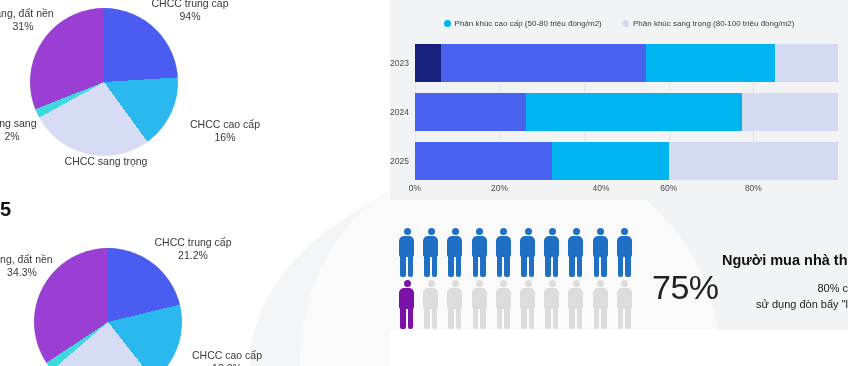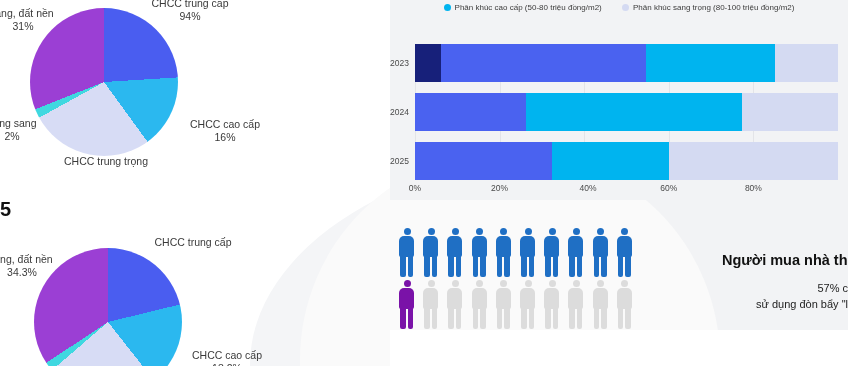--- a/index.html
+++ b/index.html
@@ -17,21 +17,21 @@
   .swoop-grey{position:absolute;background:#f4f5f7;border-radius:50%;}
 
   
   .pie{position:absolute;border-radius:50%;}
   .pie-label{position:absolute;font-size:10.5px;line-height:13px;text-align:center;color:#3a3a3a;white-space:nowrap;}
   .pie-label b{font-weight:400;display:block;}
 
   
   #barchart{position:absolute;left:390px;top:0px;width:458px;height:200px;background:#f2f3f5;}
   .legend-row{position:absolute;width:100%;text-align:center;font-size:8px;color:#3c3c3c;}
-  .legend-item{display:inline-block;margin:0 9px;white-space:nowrap;vertical-align:middle;}
+  .legend-item{display:inline-block;margin:16px 9px;white-space:nowrap;vertical-align:middle;}
   .legend-dot{display:inline-block;width:7px;height:7px;border-radius:50%;margin-right:4px;vertical-align:-1px;}
   .plot{position:absolute;left:25px;top:44px;width:423px;height:136px;}
   .gridline{position:absolute;top:0;bottom:14px;width:1px;background:#e3e4e8;}
   .yTick{position:absolute;font-size:8.5px;color:#4a4a4a;text-align:right;width:28px;}
   .xTick{position:absolute;font-size:8.5px;color:#4a4a4a;text-align:center;width:34px;}
   .barrow{position:absolute;height:38px;}
   .seg{position:absolute;top:0;height:100%;}
 
   
   #picto{position:absolute;left:398px;top:228px;}
@@ -73,21 +73,21 @@
     <b>CHCC trung cấp</b>
     <b>94%</b>
   </div>
 
   <div class="pie-label" style="left:170px;top:118px;width:110px;">
     <b>CHCC cao cấp</b>
     <b>16%</b>
   </div>
 
   <div class="pie-label" style="left:46px;top:155px;width:120px;">
-    <b>CHCC trung trọng</b>
+    <b>CHCC sang trọng</b>
   </div>
 
   <div class="pie-label" style="left:-28px;top:117px;width:80px;">
     <b>hạng sang</b>
     <b>2%</b>
   </div>
 
   <div class="pie-label" style="left:-22px;top:7px;width:90px;">
     <b>tầng, đất nền</b>
     <b>31%</b>
@@ -98,20 +98,21 @@
   <div class="pie" style="left:34px;top:248px;width:148px;height:148px;
        background:conic-gradient(
          #4a5df0 0deg 76.3deg,
          #2bb8ef 76.3deg 141.8deg,
          #d7dcf5 141.8deg 229.3deg,
          #3fd8e0 229.3deg 236.5deg,
          #9b3fd4 236.5deg 360deg);"></div>
 
   <div class="pie-label" style="left:128px;top:236px;width:130px;">
     <b>CHCC trung cấp</b>
+    <b>21.2%</b>
   </div>
 
   <div class="pie-label" style="left:172px;top:349px;width:110px;">
     <b>CHCC cao cấp</b>
     <b>18.2%</b>
   </div>
 
   <div class="pie-label" style="left:-24px;top:253px;width:92px;">
     <b>tầng, đất nền</b>
     <b>34.3%</b>
@@ -155,21 +156,21 @@
         <div class="seg" style="left:253.9px;width:169.1px;background:#d4daf2;"></div>
       </div>
     </div>
 
     <div class="yTick" style="left:-9px;top:58px;">2023</div>
     <div class="yTick" style="left:-9px;top:107px;">2024</div>
     <div class="yTick" style="left:-9px;top:156px;">2025</div>
 
     <div class="xTick" style="left:8px;top:183px;">0%</div>
     <div class="xTick" style="left:92.6px;top:183px;">20%</div>
-    <div class="xTick" style="left:181px;top:183px;">40%</div>
+    <div class="xTick" style="left:194px;top:183px;">40%</div>
     <div class="xTick" style="left:261.8px;top:183px;">60%</div>
     <div class="xTick" style="left:346.4px;top:183px;">80%</div>
   </div>
 
   <div id="picto">
     <div class="prow" id="prow1">
         <div class="person" style="left: 0px;">
           <div class="head" style="background:#1f6fc4"></div>
           <div class="body" style="background:#1f6fc4"></div>
           <div class="lleg" style="background:#1f6fc4"></div>
@@ -287,20 +288,21 @@
         </div>
         <div class="person" style="left: 217.8px;">
           <div class="head" style="background:#dcdcdc"></div>
           <div class="body" style="background:#dcdcdc"></div>
           <div class="lleg" style="background:#dcdcdc"></div>
           <div class="rleg" style="background:#dcdcdc"></div>
         </div>
       </div>
   </div>
 
+  <div class="bignum" style="left:652px;top:268px;">75%</div>
 
   <div class="rt-title" style="left:722px;top:252px;">Người mua nhà thứ</div>
   <div class="rt-sub" style="left:648px;top:280px;width:200px;">
-    <div>57% c</div>
+    <div>80% c</div>
     <div>sử dụng đòn bẩy "l</div>
   </div>
 
 </div>
 
 </body></html>

